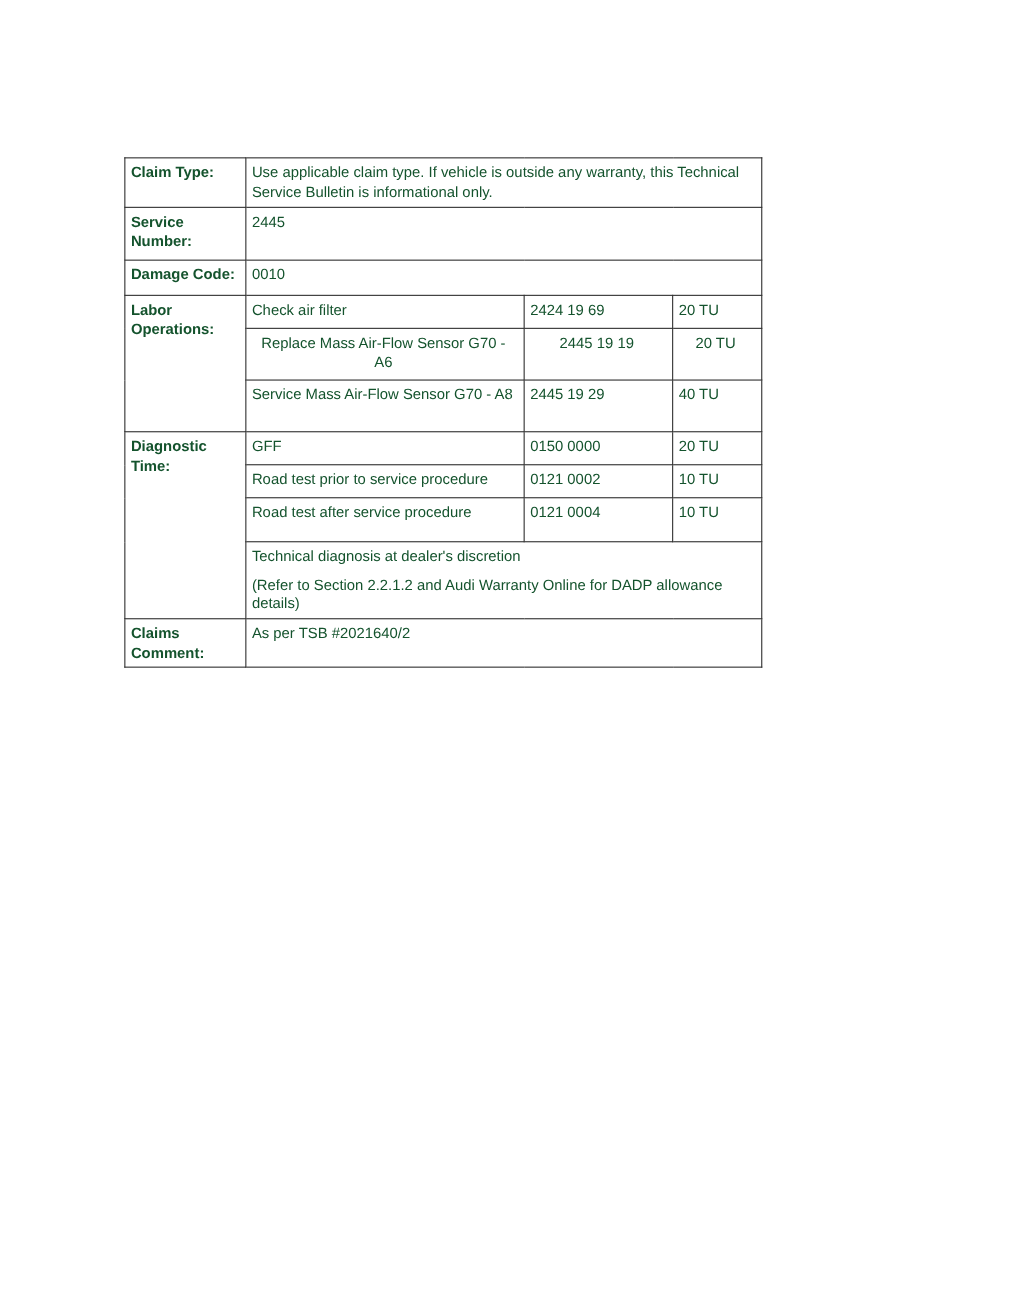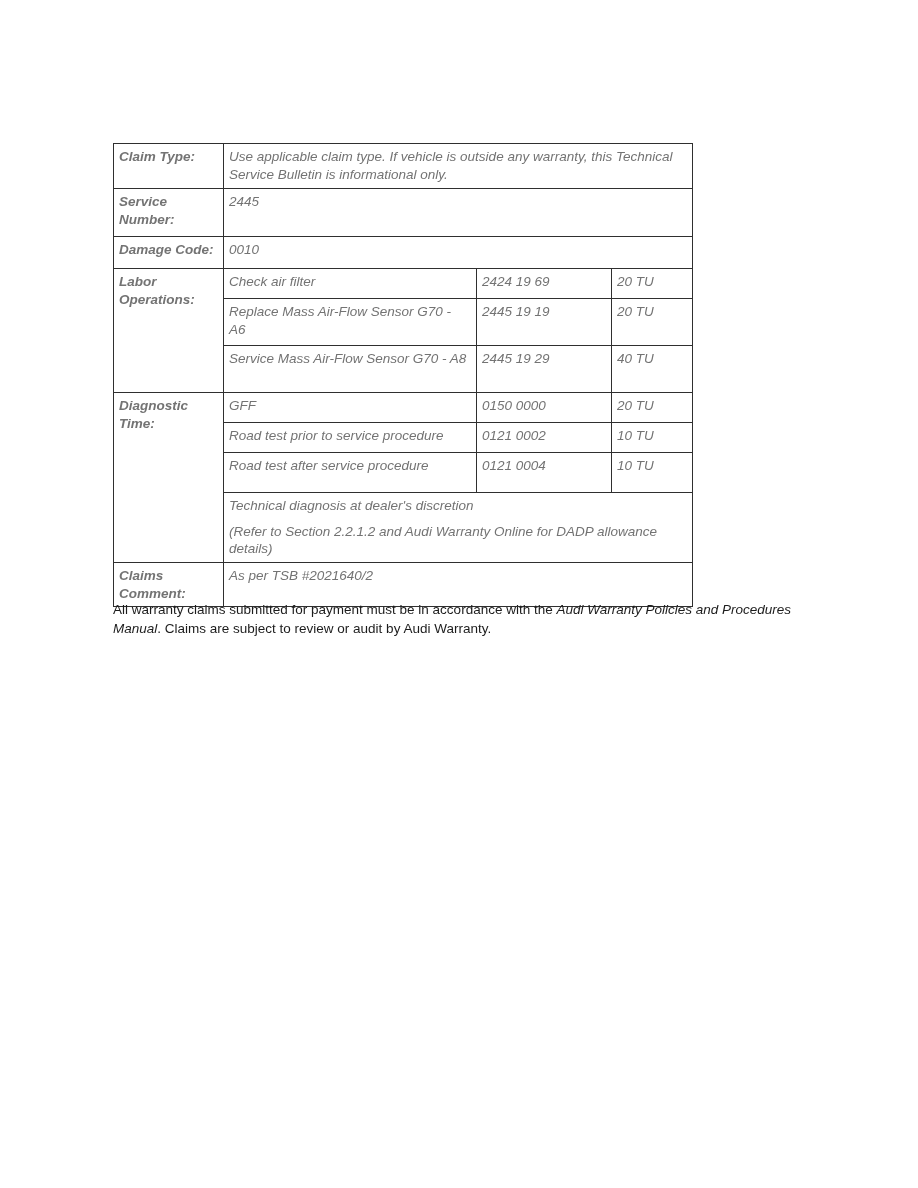--- a/index.html
+++ b/index.html
@@ -27,32 +27,31 @@
   .claim-table col.c1 { width: 110px; }
   .claim-table col.c2 { width: 253px; }
   .claim-table col.c3 { width: 135px; }
   .claim-table col.c4 { width: 81px; }
   .claim-table td {
     border: 1px solid #2f2f2f;
     vertical-align: top;
     padding: 4px 8px 4px 5px;
     font-size: 13.5px;
     line-height: 17.5px;
-    color: #737373;
+    color: #14532d;
     overflow: hidden;
-    font-style: italic;
   }
   .claim-table td.label {
     font-weight: bold;
   }
   tr.r-claim-type   { height: 45px; }
   tr.r-service      { height: 48px; }
   tr.r-damage       { height: 32px; }
   tr.r-labor-1      { height: 30px; }
-  tr.r-labor-2      { height: 47px; }
+  tr.r-labor-2      { height: 47px; text-align: center; }
   tr.r-labor-3      { height: 47px; }
   tr.r-diag-1       { height: 30px; }
   tr.r-diag-2       { height: 30px; }
   tr.r-diag-3       { height: 40px; }
   tr.r-diag-note    { height: 70px; }
   tr.r-comment      { height: 44px; }
   .note-para {
     margin: 0;
   }
   .note-para + .note-para {
@@ -140,15 +139,14 @@
         </td>
       </tr>
 
       <tr class="r-comment">
         <td class="label">Claims Comment:</td>
         <td colspan="3">As per TSB #2021640/2</td>
       </tr>
     </tbody>
   </table>
 
-  <p class="footer-note"><span>All warranty claims submitted for payment must be in accordance with the </span><span class="italic">Audi Warranty Policies and Procedures Manual</span><span>. Claims are subject to review or audit by Audi Warranty.</span></p>
 
 </div>
 
 </body></html>

